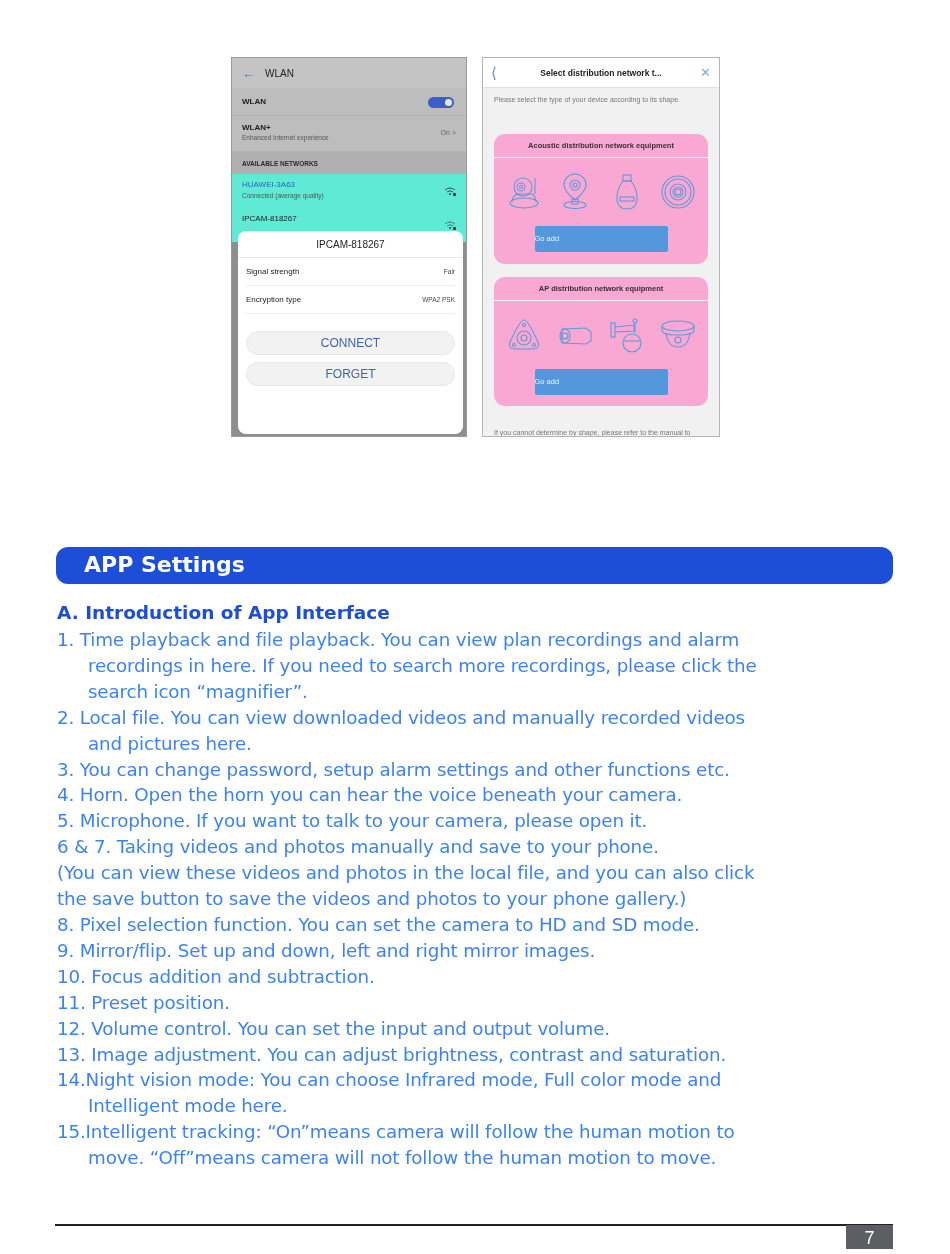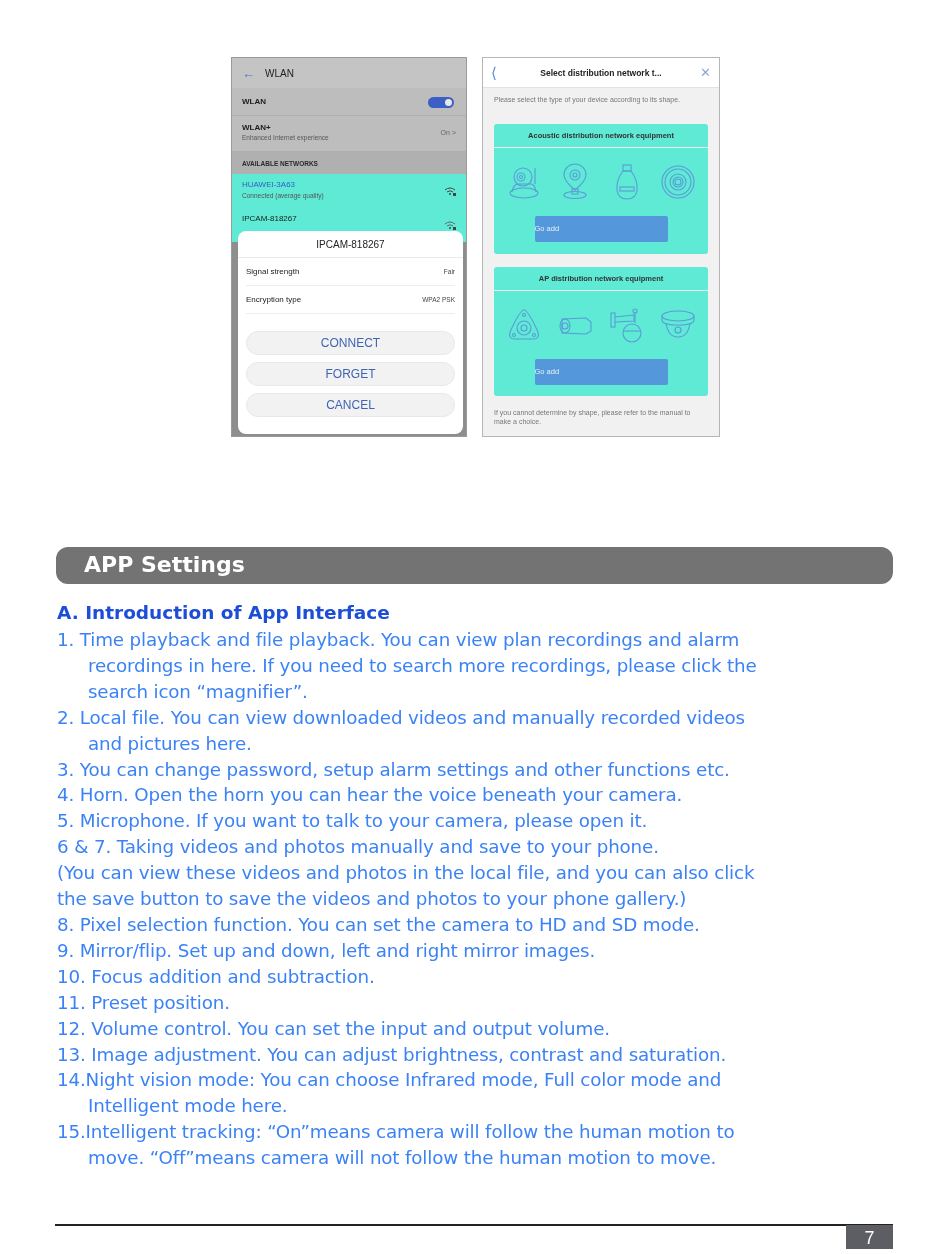--- a/index.html
+++ b/index.html
@@ -35,31 +35,31 @@
   .dialog .kv .v { font-size: 6.5px; color: #444; }
   .dialog .btns { padding: 17px 8px 0 8px; }
   .dialog .btn { height: 24px; border-radius: 12px; background: #f2f2f2; border: 1px solid #e8e8e8; margin-bottom: 7px; text-align: center; line-height: 23px; font-size: 12px; color: #3f64b3; }
 
   
   .dist-header { height: 30px; background: #ffffff; display: flex; align-items: center; padding: 0 8px; position: relative; border-bottom: 1px solid #e2e2e2; }
   .dist-header .back { color: #5b8dd6; font-size: 15px; width: 16px; }
   .dist-header .title { flex: 1; text-align: center; font-size: 8.5px; font-weight: bold; color: #222; }
   .dist-header .close { color: #8aa9d8; font-size: 13px; width: 16px; text-align: right; }
   .hint { font-size: 7px; color: #777; padding: 7px 11px 0 11px; line-height: 9px; height: 36px; }
-  .card { margin: 0 11px; background: #5eead4; border-radius: 3px; }
+  .card { margin: 10px 11px; background: #f9a8d4; border-radius: 11px; }
   .card .ctitle { height: 24px; line-height: 24px; text-align: center; font-size: 7.5px; font-weight: bold; color: #333; border-bottom: 1px solid #f0f0f0; }
   .card .icons { height: 68px; display: flex; justify-content: space-around; align-items: center; padding: 0 4px; }
   .card .icons svg { width: 38px; height: 40px; }
   .card .goadd { display: block; margin: 0 auto; width: 133px; height: 26px; background: #5498db; border-radius: 2px; color: #e8f1fb; font-size: 7.5px; text-align: left; line-height: 26px; }
   .card1 { height: 130px; }
   .card2 { margin-top: 13px; height: 129px; }
   .footer-hint { font-size: 7px; color: #777; padding: 12px 11px 0 11px; line-height: 9px; }
 
   
-  .banner { position: absolute; left: 56px; top: 547px; width: 837px; height: 37px; background: #737373; border-radius: 12px; }
+  .banner { position: absolute; left: 56px; top: 547px; width: 837px; height: 37px; background: #1d4ed8; border-radius: 12px; }
   .banner .title { position: absolute; left: 28px; top: 5px; font-size: 22px; font-weight: bold; color: #ffffff; font-family: "DejaVu Sans", sans-serif; letter-spacing: 0px; }
 
   
   .section-title { position: absolute; left: 57px; top: 602px; font-size: 18.5px; font-weight: bold; color: #1d4ed8; font-family: "DejaVu Sans", sans-serif; }
   .content { position: absolute; left: 57px; top: 627px; width: 850px; font-family: "DejaVu Sans", sans-serif; font-size: 18.3px; line-height: 25.9px; color: #3b82f6; font-weight: normal; letter-spacing: -0.15px; }
   .content .line { white-space: nowrap; }
   .content .indent { padding-left: 31px; }
 
   
   .rule { position: absolute; left: 55px; top: 1224px; width: 838px; height: 1.5px; background: #222; }
@@ -109,21 +109,20 @@
       <span>Signal strength</span>
       <span class="v">Fair</span>
     </div>
     <div class="kv">
       <span>Encryption type</span>
       <span class="v">WPA2 PSK</span>
     </div>
     <div class="btns">
       <div class="btn">CONNECT</div>
       <div class="btn">FORGET</div>
-      <div class="btn">CANCEL</div>
     </div>
   </div>
 </div>
 
 <div class="phone phone-right">
   <div class="dist-header">
     <span class="back">⟨</span>
     <span class="title">Select distribution network t...</span>
     <span class="close">✕</span>
   </div>

